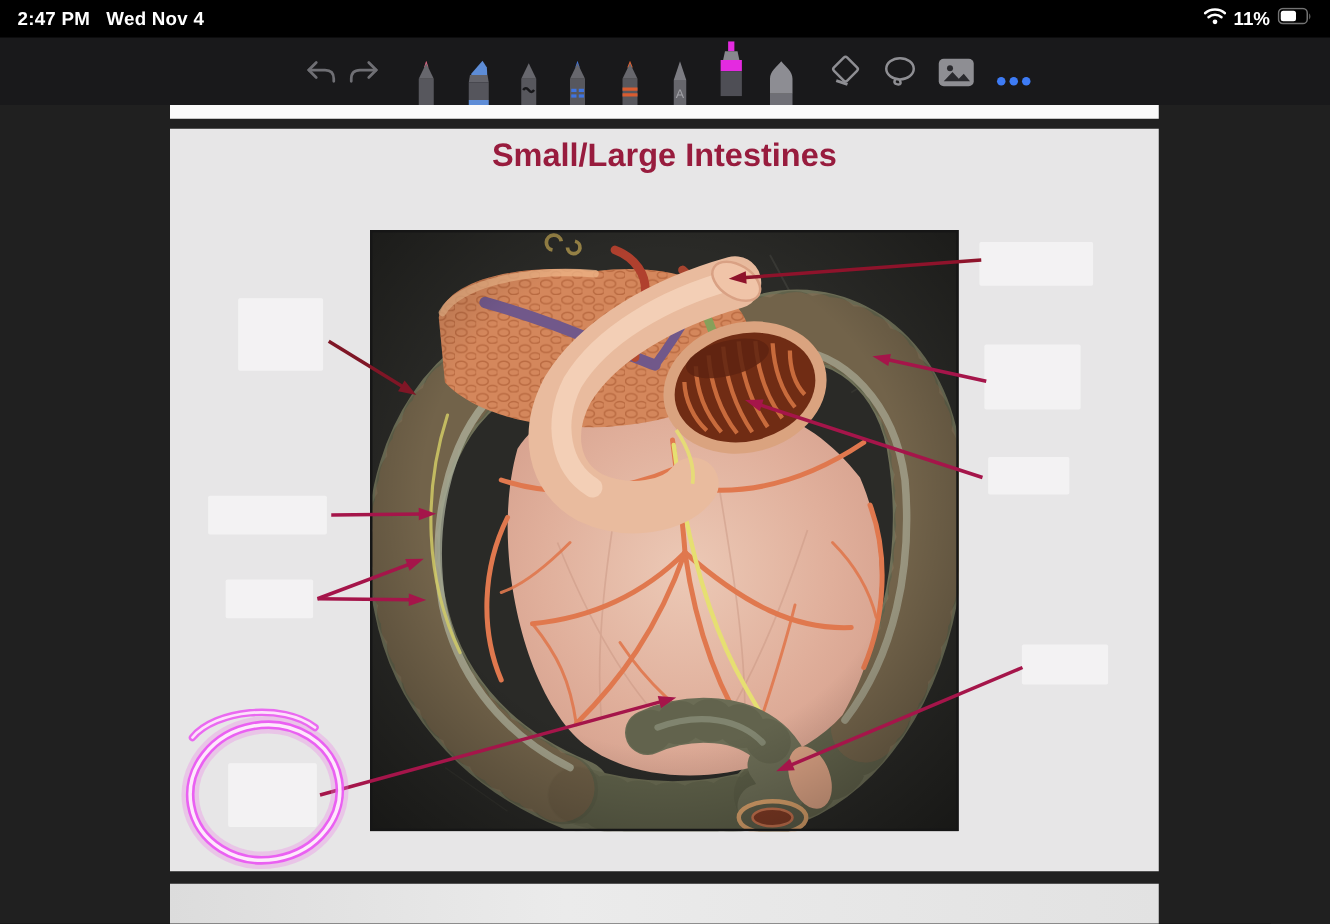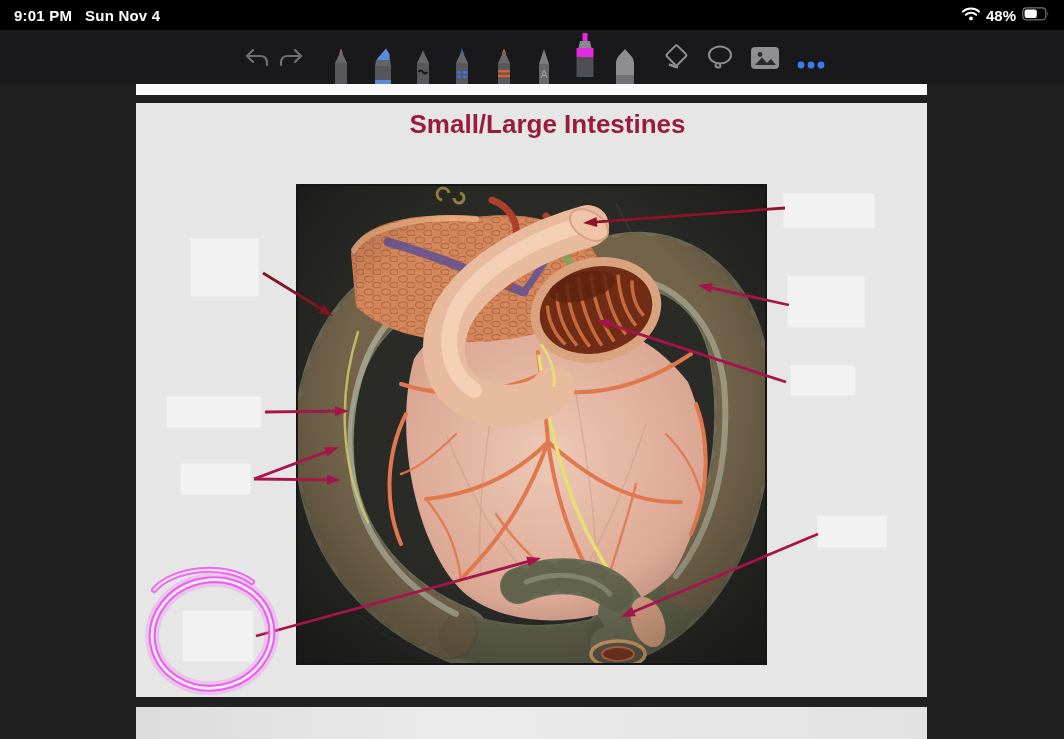--- a/index.html
+++ b/index.html
@@ -19,46 +19,46 @@
   .tool svg { display:block; }
 
   
   .canvas { position:absolute; top:84px; left:0; width:1064px; height:655px; background:#202020; }
   .page-prev { position:absolute; left:136px; top:0; width:791px; height:11px; background:#fafafa; }
   .page { position:absolute; left:136px; top:19px; width:791px; height:594px; background:#e7e6e7; }
   .page-next { position:absolute; left:136px; top:623px; width:791px; height:32px;
     background:linear-gradient(90deg,#dcdcdc,#ebebeb 40%,#e2e2e2); }
 
   .doc-title { position:absolute; top:5px; left:0; width:100%; text-align:center;
-    font-size:26px; font-weight:700; line-height:33px; color:#981c3e;margin-left:16px; }
+    font-size:26px; font-weight:700; line-height:33px; color:#981c3e; }
 
   .photo-wrap { position:absolute; left:160px; top:81px; width:471px; height:481px; }
   .photo-wrap svg { display:block; }
 
   .label-box { position:absolute; background:#f3f2f3; border-radius:1px; box-shadow:0 0 0 .5px rgba(255,255,255,.5); }
 
   .overlay-svg { position:absolute; left:0; top:0; width:791px; height:594px; pointer-events:none; }
 </style>
 </head>
 <body>
 
 <div class="status-bar">
   <div class="status-left">
-    <span>9:01 PM</span>
-    <span>Sun Nov 4</span>
+    <span>2:47 PM</span>
+    <span>Wed Nov 4</span>
   </div>
   <div class="status-right">
     <span>
       <svg width="18" height="14" viewBox="0 0 18 14">
         <path d="M1 4.6 C5.4 .6 12.6 .6 17 4.6" stroke="#fff" stroke-width="2" fill="none" stroke-linecap="round"></path>
         <path d="M3.8 7.8 C6.8 5.2 11.2 5.2 14.2 7.8" stroke="#fff" stroke-width="2" fill="none" stroke-linecap="round"></path>
         <circle cx="9" cy="11.4" r="1.9" fill="#fff"></circle>
       </svg>
     </span>
-    <span>48%</span>
+    <span>11%</span>
     <span>
       <svg width="28" height="14" viewBox="0 0 28 14">
         <rect x="0.8" y="0.8" width="23" height="12" rx="3.5" fill="none" stroke="rgba(255,255,255,.45)" stroke-width="1.2"></rect>
         <rect id="battery-fill" x="2.6" y="2.6" width="12.2" height="8.4" rx="2" fill="#fff"></rect>
         <path d="M25.4 4.5 Q27.2 7 25.4 9.5 Z" fill="rgba(255,255,255,.45)"></path>
       </svg>
     </span>
   </div>
 </div>
 

